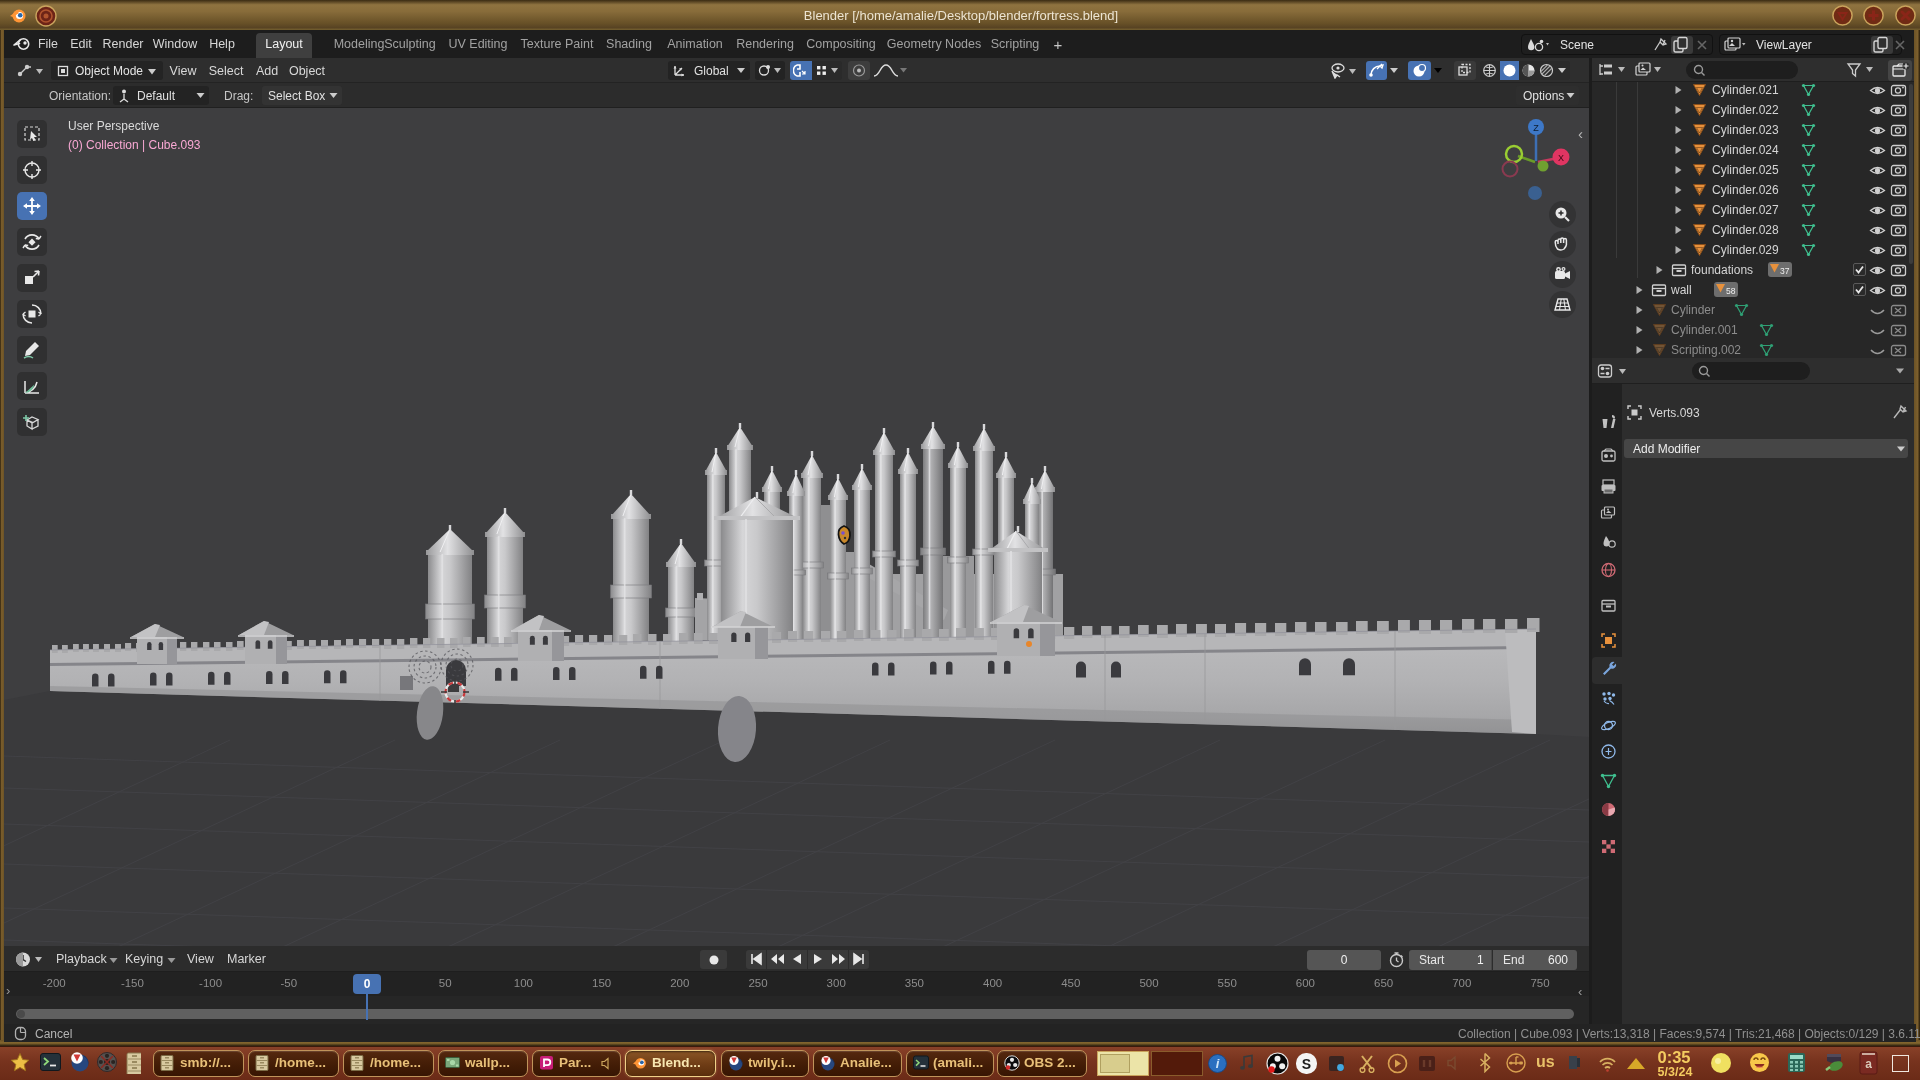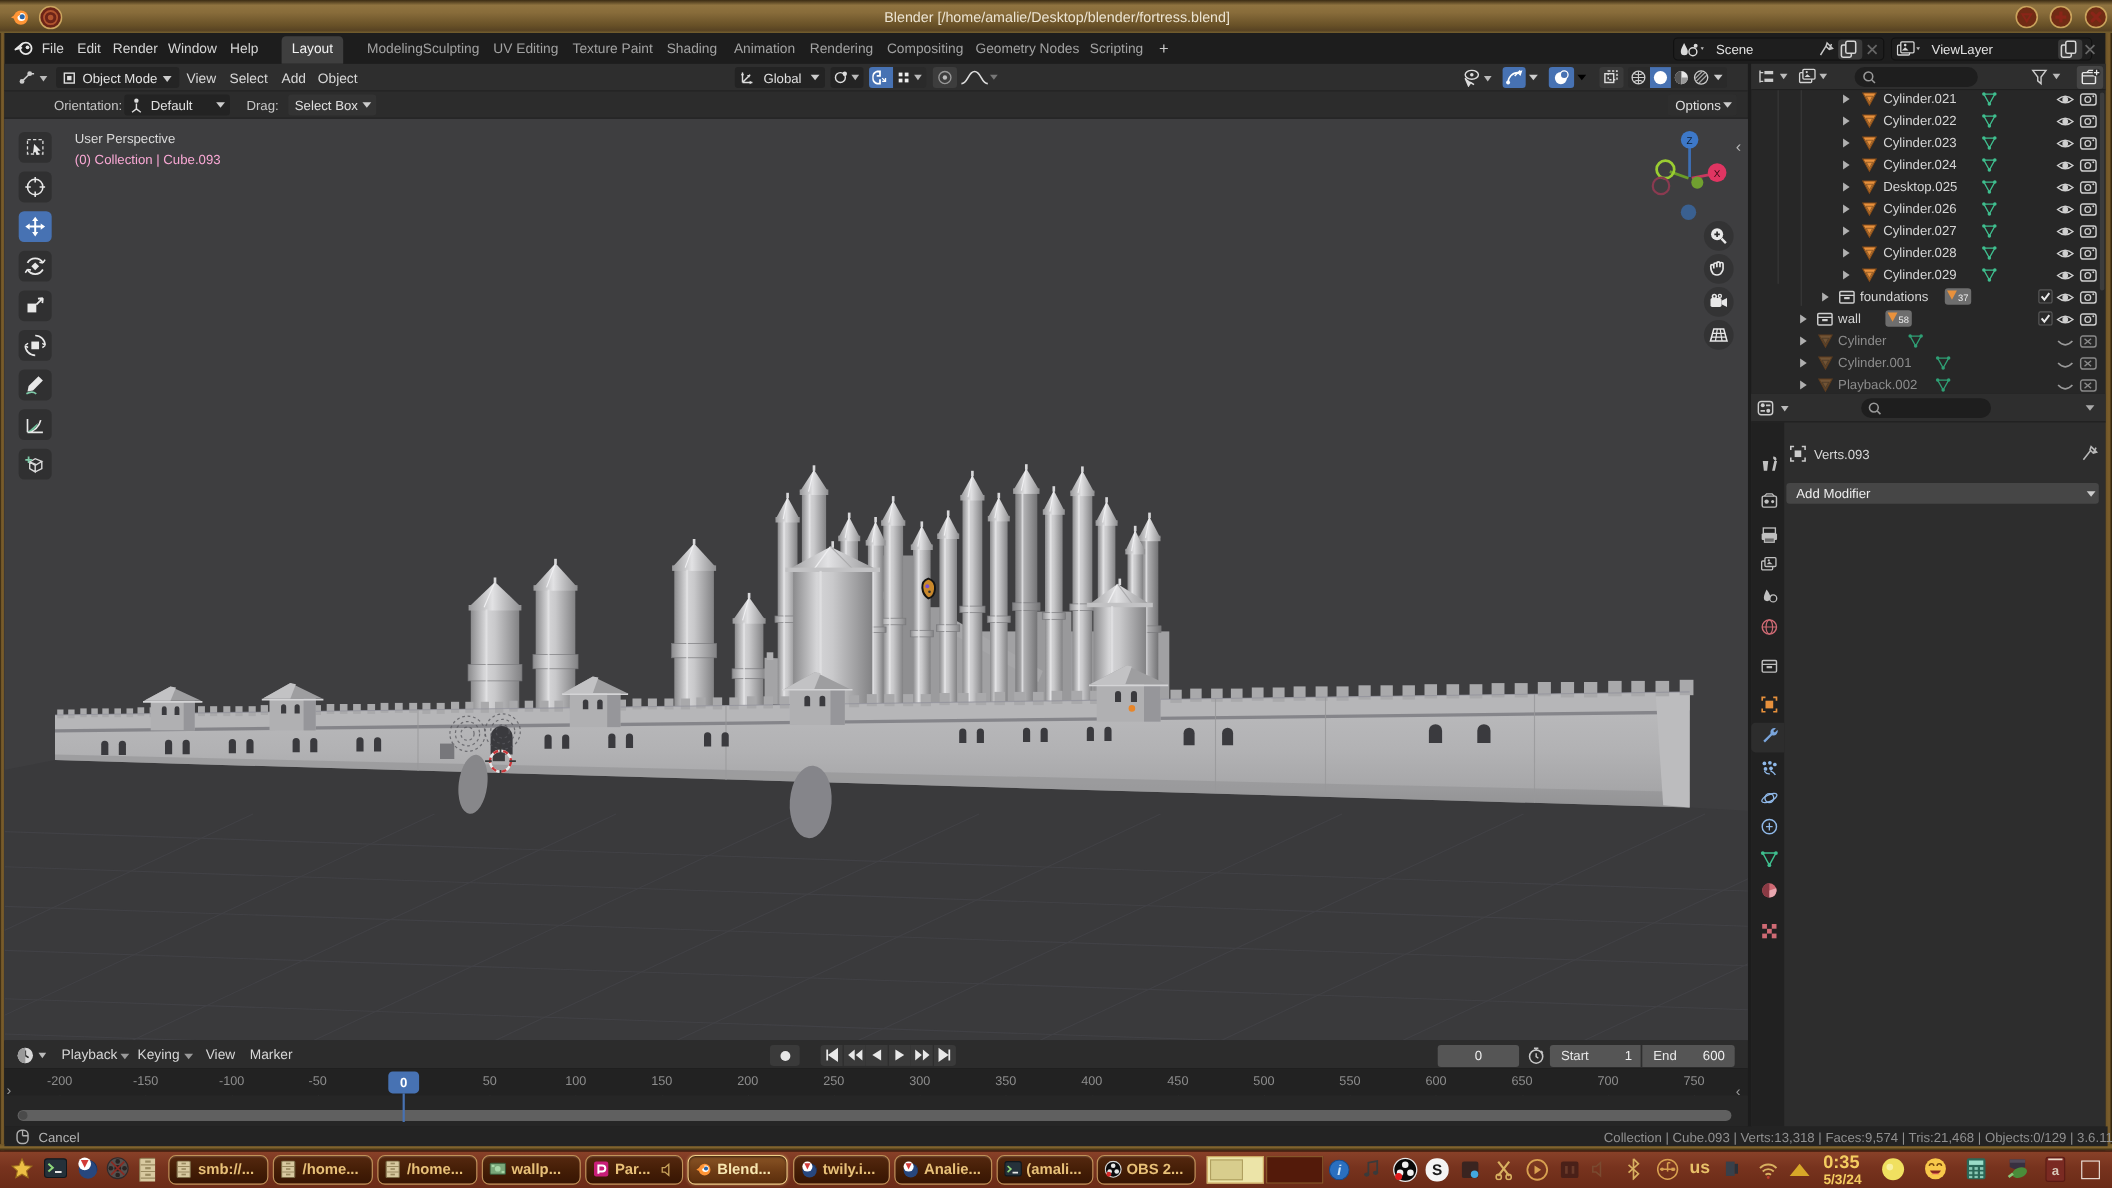--- a/index.html
+++ b/index.html
@@ -989,21 +989,21 @@
     <circle cx="8" cy="7.5" r="2.6" fill="none" stroke="#cfcfcf" stroke-width="1.2"></circle>
     <circle cx="13" cy="4.5" r="0.9" fill="#cfcfcf"></circle>
   </svg>
 <svg style="position:absolute;left:1674px;top:165px;" width="9" height="10" viewBox="0 0 9 10">
     <path d="M1.5 1 l6 4 l-6 4 Z" fill="#b0b0b0"></path>
   </svg>
 <svg style="position:absolute;left:1692px;top:163px" width="15" height="14" viewBox="0 0 15 14" opacity="1">
     <path d="M1.5 1.5 h12 l-6 11 Z" fill="#e8913c" stroke="#8a4f1a" stroke-width="1"></path>
     <path d="M4.5 4.5 h6 l-3 5.5 Z" fill="#27272700" stroke="#00000055" stroke-width="1"></path>
   </svg>
-<div style="position:absolute;left:1712px;top:163px;font-size:12px;color:#d5d5d5;font-weight:400;white-space:nowrap;">Desktop.025</div>
+<div style="position:absolute;left:1712px;top:163px;font-size:12px;color:#d5d5d5;font-weight:400;white-space:nowrap;">Cylinder.025</div>
 <svg style="position:absolute;left:1801px;top:163px" width="15" height="14" viewBox="0 0 15 14">
     <path d="M2.5 2.5 h10 l-5 9 Z" fill="none" stroke="#3fbf8f" stroke-width="1.2"></path>
     <circle cx="2.5" cy="2.5" r="1.6" fill="#3fbf8f"></circle>
     <circle cx="12.5" cy="2.5" r="1.6" fill="#3fbf8f"></circle>
     <circle cx="7.5" cy="11.5" r="1.6" fill="#3fbf8f"></circle>
   </svg>
 <svg style="position:absolute;left:1869px;top:164px;" width="17" height="13" viewBox="0 0 17 13">
     <path d="M1.5 6.5 Q8.5 0.5 15.5 6.5 Q8.5 12.5 1.5 6.5 Z" fill="none" stroke="#cfcfcf" stroke-width="1.3"></path>
     <circle cx="8.5" cy="6.5" r="2.6" fill="#cfcfcf"></circle>
   </svg>
@@ -1200,21 +1200,21 @@
     <rect x="1.5" y="2.5" width="14" height="10" rx="2" fill="none" stroke="#8a8a8a" stroke-width="1.3"></rect>
     <path d="M5 5 l6 5 M11 5 l-6 5" stroke="#8a8a8a" stroke-width="1.3"></path>
   </svg>
 <svg style="position:absolute;left:1635px;top:345px;" width="9" height="10" viewBox="0 0 9 10">
     <path d="M1.5 1 l6 4 l-6 4 Z" fill="#b0b0b0"></path>
   </svg>
 <svg style="position:absolute;left:1652px;top:343px" width="15" height="14" viewBox="0 0 15 14" opacity="0.55">
     <path d="M1.5 1.5 h12 l-6 11 Z" fill="#b07a42" stroke="#8a4f1a" stroke-width="1"></path>
     <path d="M4.5 4.5 h6 l-3 5.5 Z" fill="#27272700" stroke="#00000055" stroke-width="1"></path>
   </svg>
-<div style="position:absolute;left:1671px;top:343px;font-size:12px;color:#8c8c8c;font-weight:400;white-space:nowrap;">Playback.002</div>
+<div style="position:absolute;left:1671px;top:343px;font-size:12px;color:#8c8c8c;font-weight:400;white-space:nowrap;">Scripting.002</div>
 <svg style="position:absolute;left:1759px;top:343px" width="15" height="14" viewBox="0 0 15 14">
     <path d="M2.5 2.5 h10 l-5 9 Z" fill="none" stroke="#2f9f74" stroke-width="1.2"></path>
     <circle cx="2.5" cy="2.5" r="1.6" fill="#2f9f74"></circle>
     <circle cx="12.5" cy="2.5" r="1.6" fill="#2f9f74"></circle>
     <circle cx="7.5" cy="11.5" r="1.6" fill="#2f9f74"></circle>
   </svg>
 <svg style="position:absolute;left:1869px;top:345px;" width="17" height="13" viewBox="0 0 17 13">
     <path d="M2 5 q6.5 7 13 0" fill="none" stroke="#9a9a9a" stroke-width="1.5"></path>
   </svg>
 <svg style="position:absolute;left:1890px;top:343px;" width="17" height="14" viewBox="0 0 17 14">

